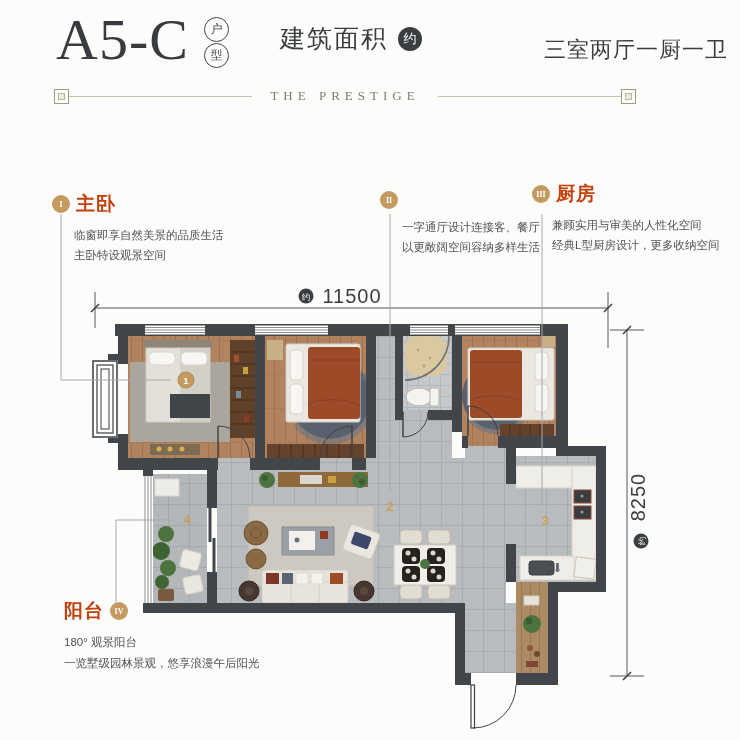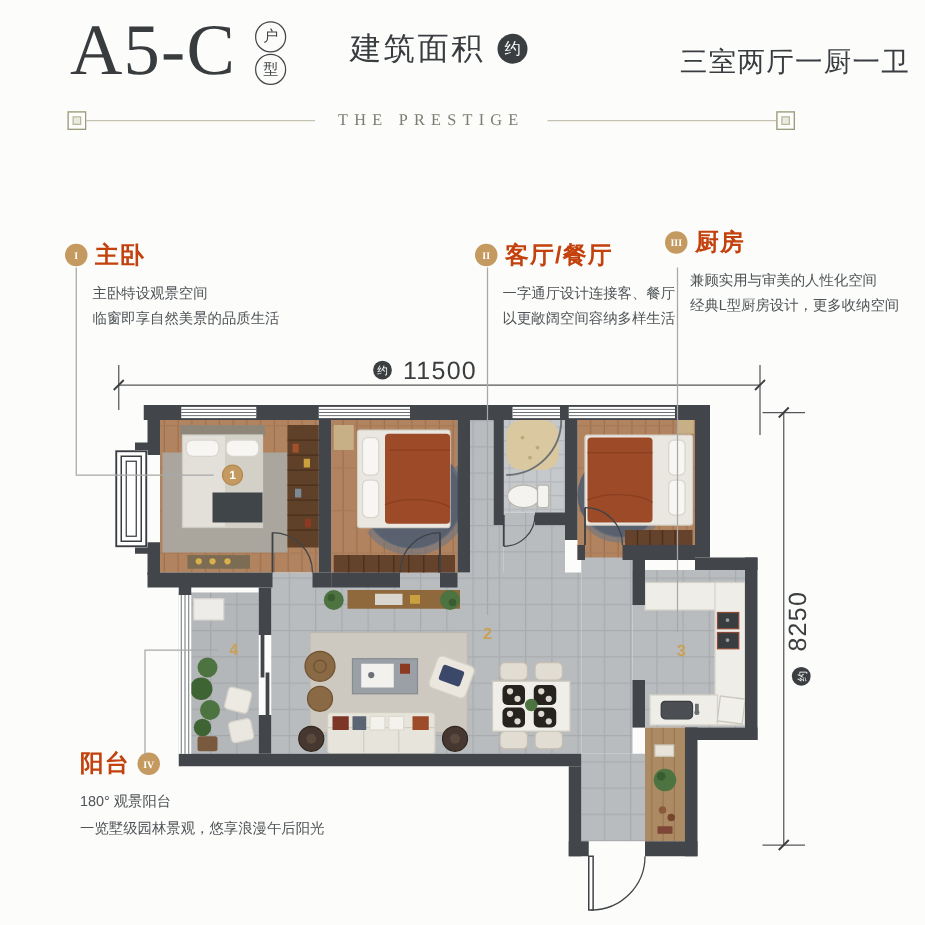--- a/index.html
+++ b/index.html
@@ -64,29 +64,28 @@
     <div class="div-line"></div>
     <div class="ornament"></div>
   </div>
 
   <div class="ann ind1" style="left:52px;top:191px;">
     <div class="ann-head">
       <div class="ann-num">I</div>
       <div class="ann-title">主卧</div>
     </div>
     <div class="ann-lines">
+      <div>临窗即享自然美景的品质生活</div>
       <div>主卧特设观景空间</div>
-      <div>临窗即享自然美景的品质生活</div>
     </div>
   </div>
 
   <div class="ann ind2" style="left:380px;top:191px;">
     <div class="ann-head">
       <div class="ann-num">II</div>
-      <div class="ann-title">客厅/餐厅</div>
     </div>
     <div class="ann-lines">
       <div>一字通厅设计连接客、餐厅</div>
       <div>以更敞阔空间容纳多样生活</div>
     </div>
   </div>
 
   <div class="ann ind3" style="left:532px;top:181px;">
     <div class="ann-head">
       <div class="ann-num">III</div>

